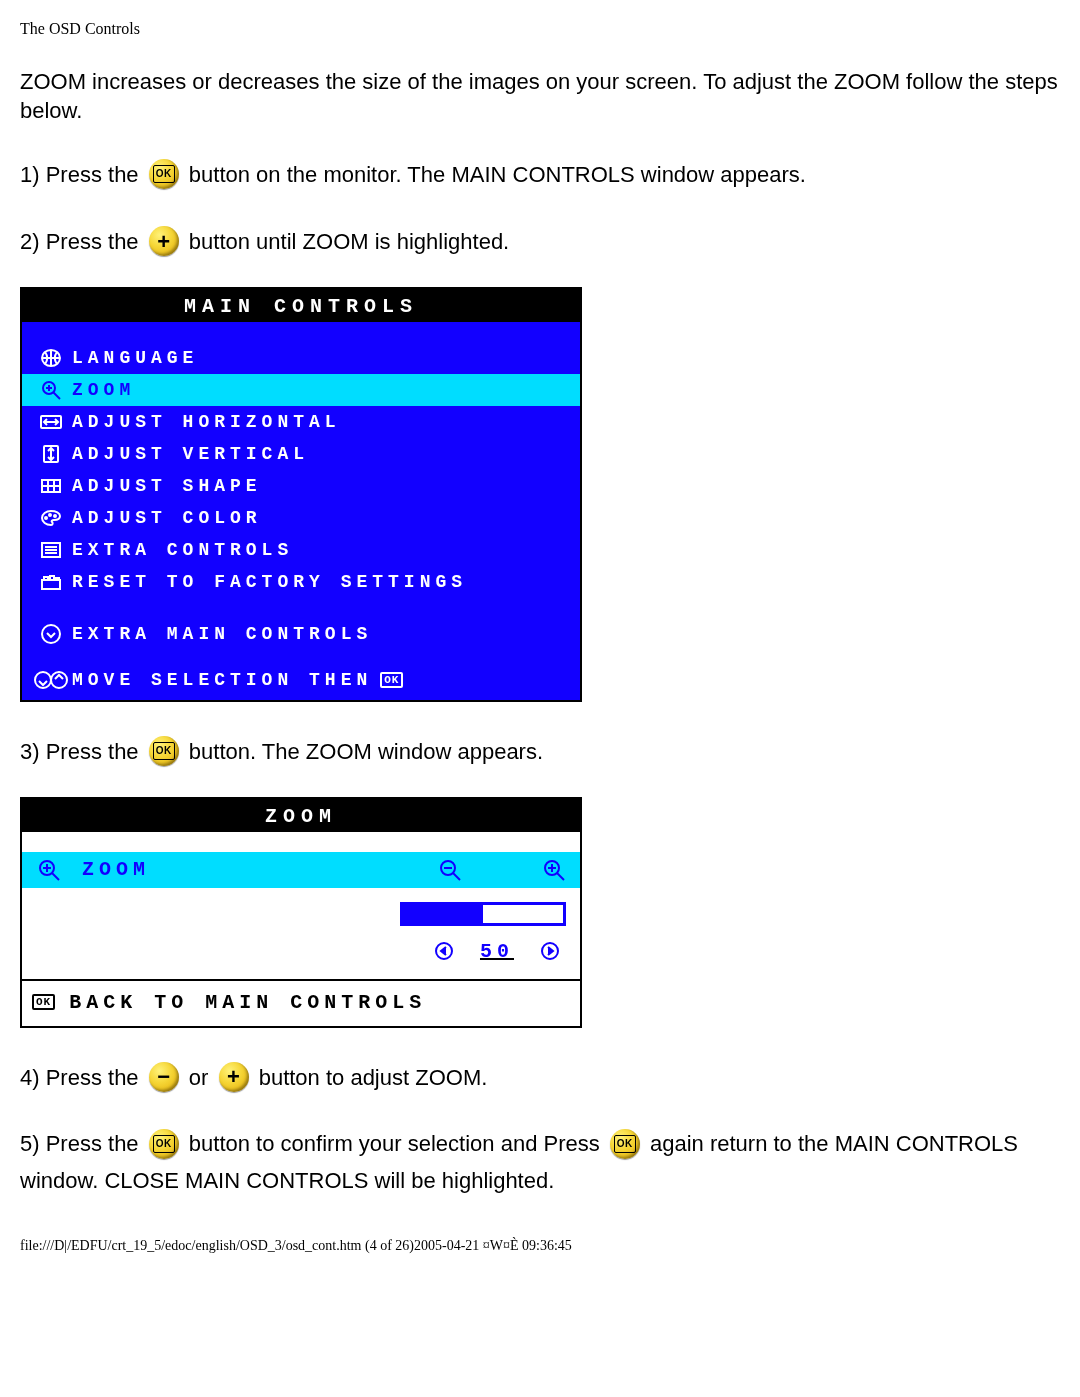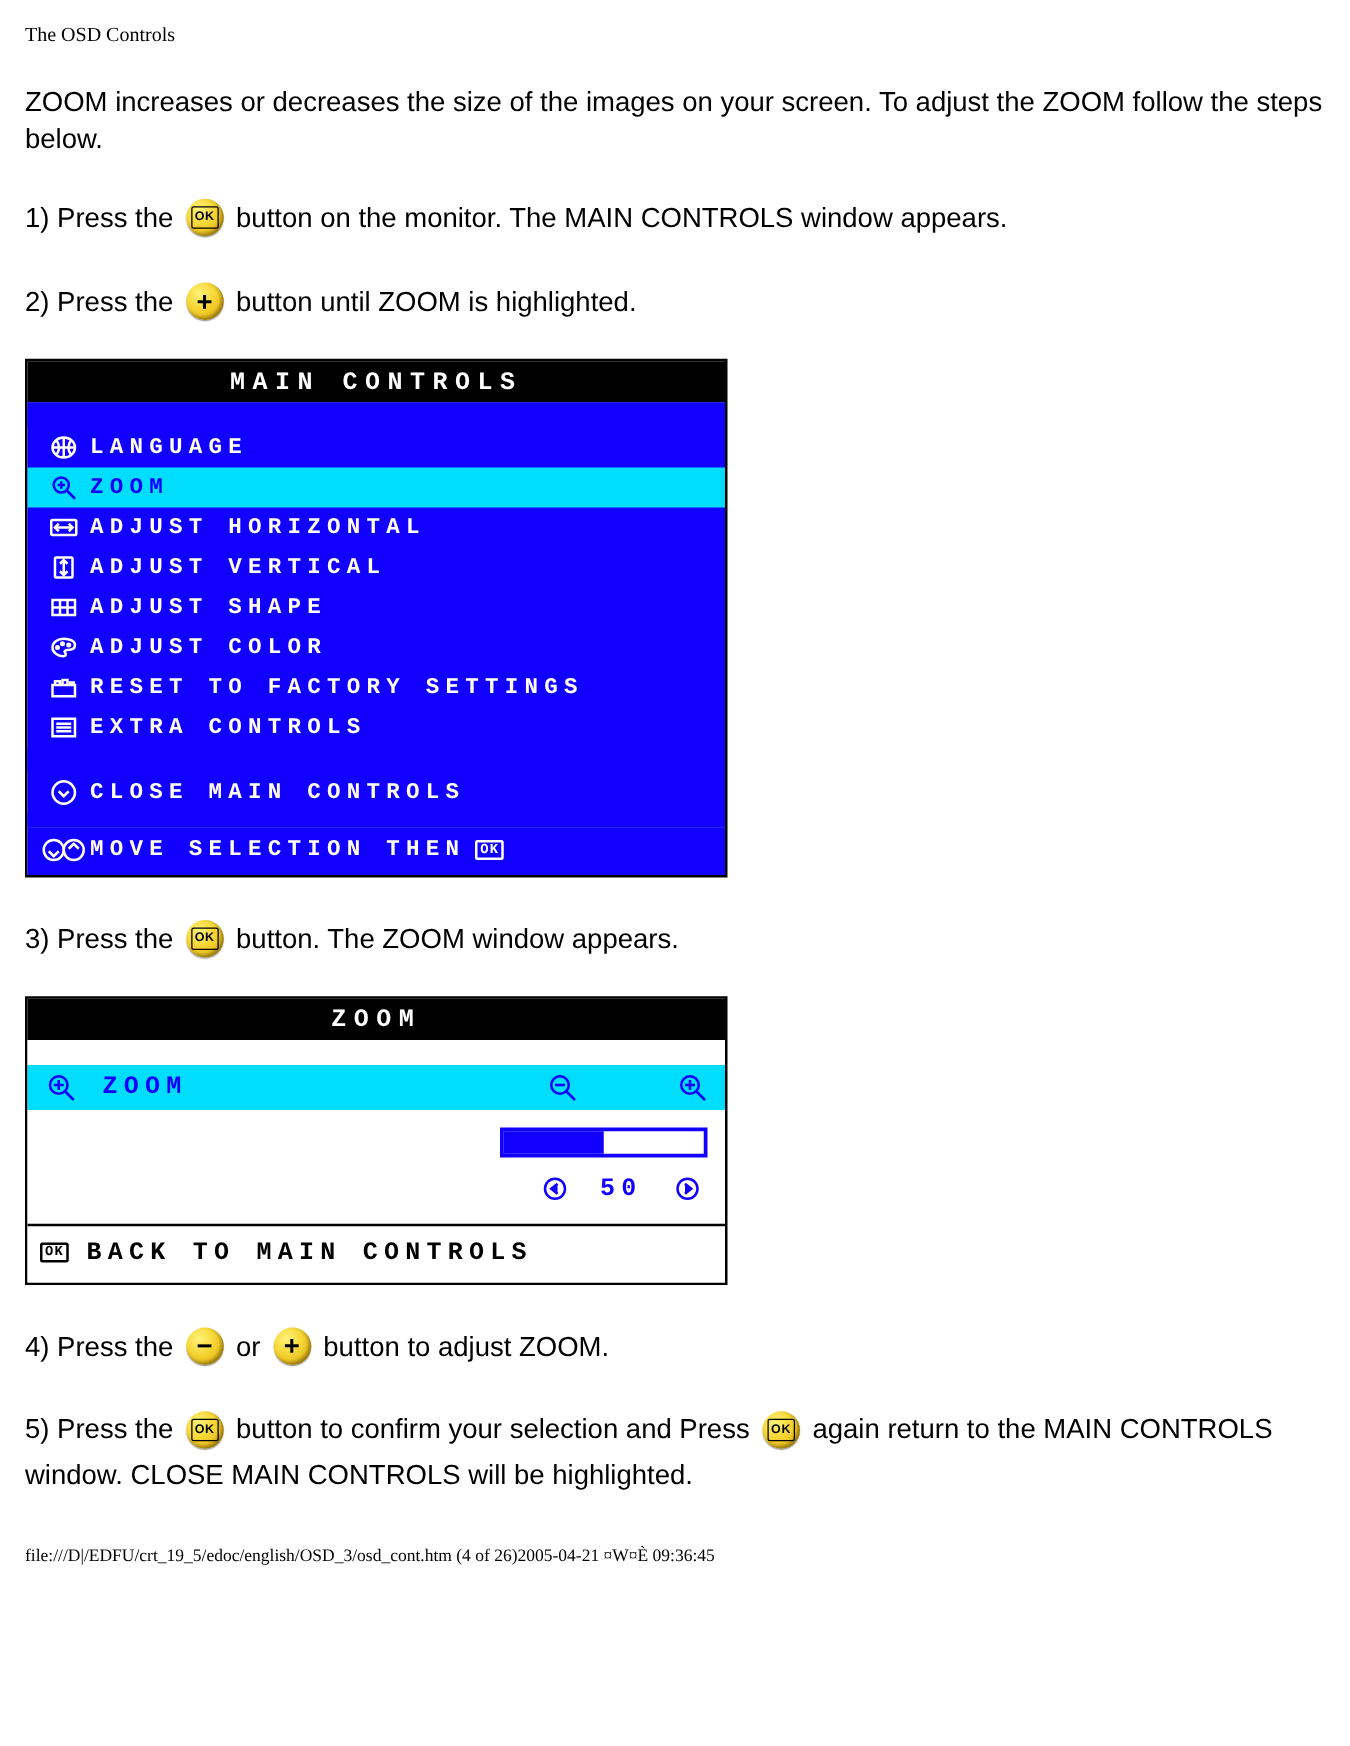--- a/index.html
+++ b/index.html
@@ -121,20 +121,21 @@
   .zoom-hl .left { display:flex; align-items:center; gap:20px;}
   .zoom-hl .right { display:flex; align-items:center; gap:80px; font-size:22px;}
   .zoom-adjust {
     background:#fff;
     padding: 14px 14px 16px 14px;
     display:flex;
     justify-content:flex-end;
     align-items:center;
     flex-direction: column;
     gap: 14px;
+    text-decoration: underline;
   }
   .progress-outer {
     width: 160px; height:18px;
     border:3px solid #1200ff;
     margin-left:auto;
     position: relative;
   }
   .progress-inner {
     height:100%;
     background:#1200ff;
@@ -267,51 +268,51 @@
             <circle cx="12" cy="7" r="1" fill="#fff"></circle>
             <circle cx="17" cy="8" r="1" fill="#fff"></circle>
           </svg>
         </span>
       <span class="osd-label">ADJUST COLOR</span>
     </div>
 
     <div class="osd-row">
       <span class="osd-icon-cell">
           <svg width="26" height="20" stroke="#fff" fill="none" stroke-width="2">
+            <rect x="4" y="3" width="18" height="14"></rect>
+            <line x1="7" y1="7" x2="19" y2="7"></line>
+            <line x1="7" y1="10" x2="19" y2="10"></line>
+            <line x1="7" y1="13" x2="19" y2="13"></line>
+          </svg>
+        </span>
+      <span class="osd-label">EXTRA CONTROLS</span>
+    </div>
+
+    <div class="osd-row">
+      <span class="osd-icon-cell">
+          <svg width="26" height="20" stroke="#fff" fill="none" stroke-width="2">
             <rect x="4" y="8" width="18" height="9"></rect>
             <polyline points="6,8 6,5 10,5 10,8"></polyline>
             <polyline points="12,8 12,4 16,4 16,8"></polyline>
             <polyline points="18,8 18,6 21,6 21,8"></polyline>
           </svg>
         </span>
       <span class="osd-label">RESET TO FACTORY SETTINGS</span>
     </div>
 
-    <div class="osd-row">
-      <span class="osd-icon-cell">
-          <svg width="26" height="20" stroke="#fff" fill="none" stroke-width="2">
-            <rect x="4" y="3" width="18" height="14"></rect>
-            <line x1="7" y1="7" x2="19" y2="7"></line>
-            <line x1="7" y1="10" x2="19" y2="10"></line>
-            <line x1="7" y1="13" x2="19" y2="13"></line>
-          </svg>
-        </span>
-      <span class="osd-label">EXTRA CONTROLS</span>
-    </div>
-
     <div class="osd-spacer"></div>
 
     <div class="osd-row">
       <span class="osd-icon-cell">
           <svg width="22" height="22" stroke="#fff" fill="none" stroke-width="2">
             <circle cx="11" cy="11" r="9"></circle>
             <polyline points="7,10 11,14 15,10"></polyline>
           </svg>
         </span>
-      <span class="osd-label">CLOSE MAIN CONTROLS</span>
+      <span class="osd-label">EXTRA MAIN CONTROLS</span>
     </div>
 
     <div class="osd-spacer" style="height:12px"></div>
   </div>
 
   <div class="osd-footer">
     <span class="osd-icon-cell" style="width:42px">
       <svg width="34" height="20" stroke="#fff" fill="none" stroke-width="2">
         <circle cx="9" cy="10" r="8"></circle>
           <polyline points="5,11 9,15 13,11"></polyline>

